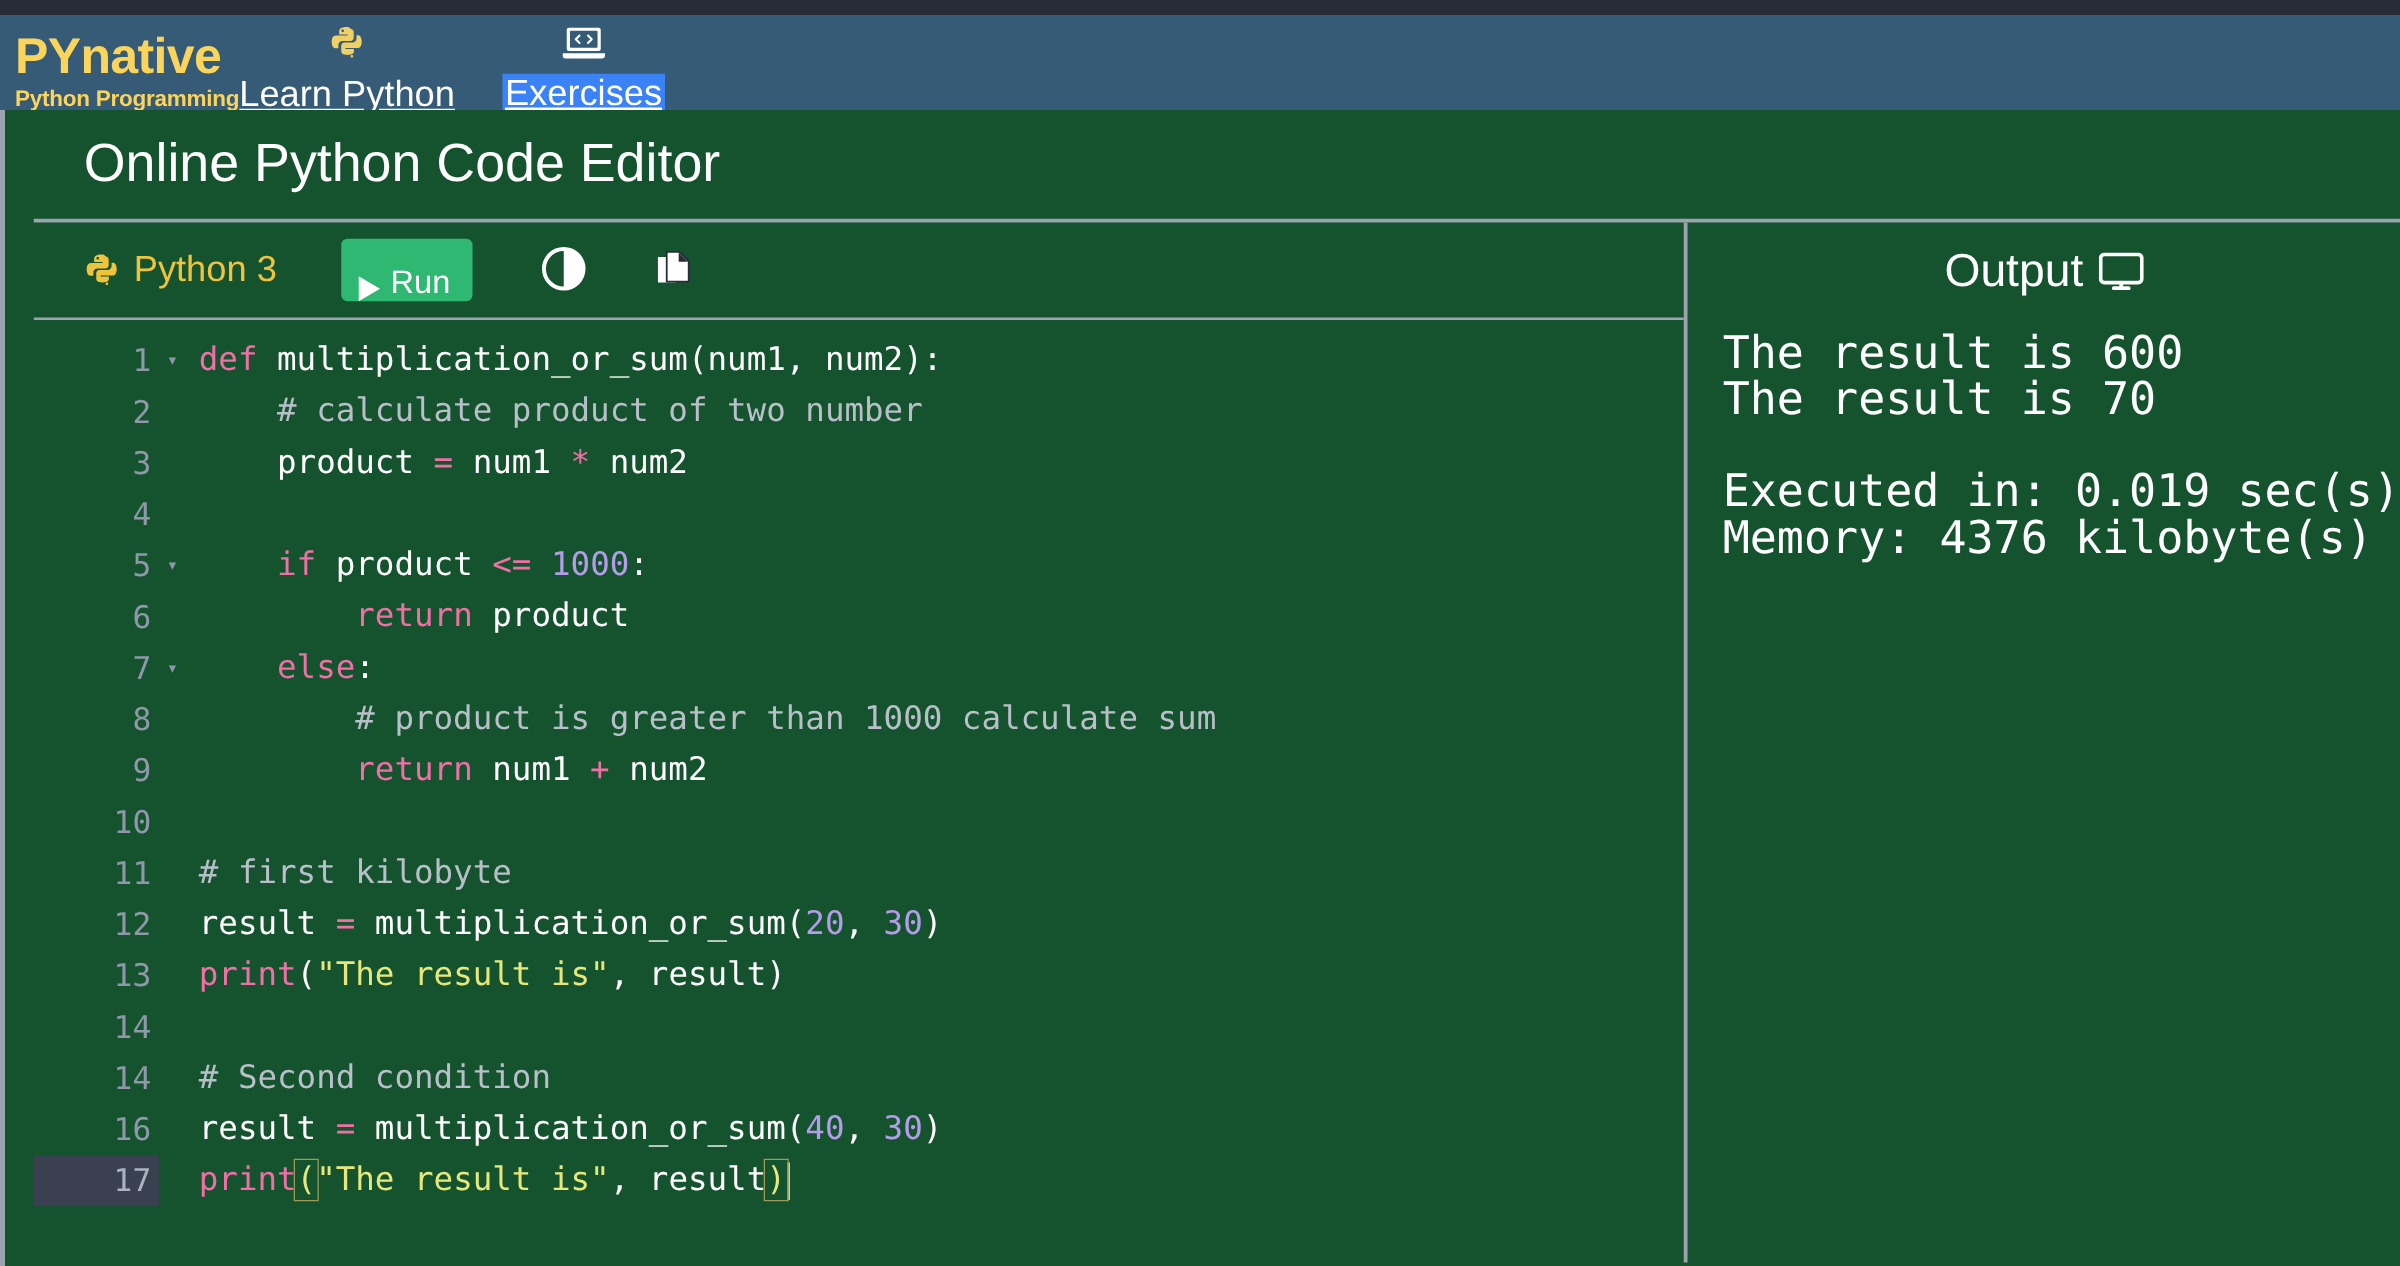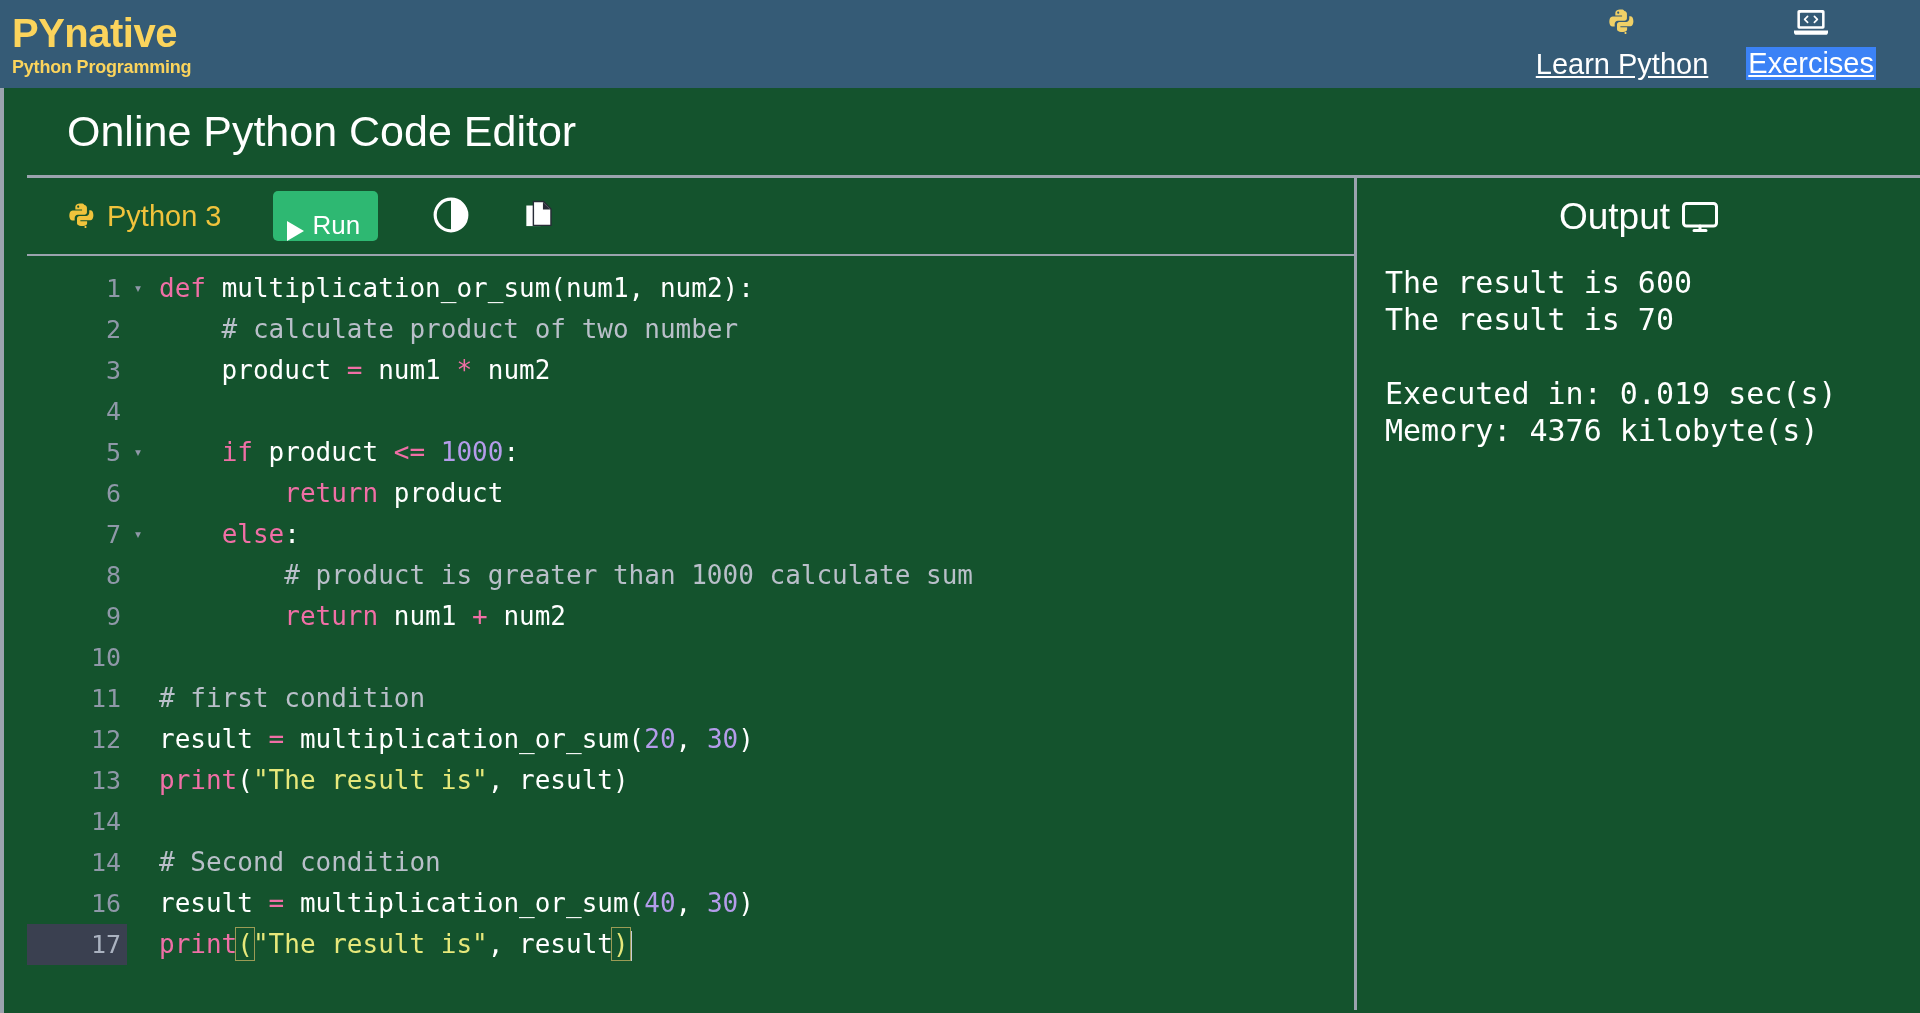--- a/index.html
+++ b/index.html
@@ -7,26 +7,26 @@
     width: 1920px;
     height: 1013px;
     overflow: hidden;
     background: #282c37;
     font-family: "Liberation Sans", sans-serif;
   }
 
   
   .site-header {
     position: absolute;
-    left: 0; top: 0;
+    left: 0; top: 12px;
     width: 1920px; height: 88px;
     background: #355b76;
     display: flex;
     align-items: center;
-    justify-content: space-between;
+    justify-content: flex-start;
     padding: 0 26px 0 12px;
   }
   .brand { display: flex; flex-direction: column; justify-content: center; line-height: 1; }
   .brand-title {
     color: #fbd45c;
     font-size: 40px;
     font-weight: 700;
     letter-spacing: -0.5px;
   }
   .brand-sub {
@@ -213,21 +213,21 @@
     align-items: center;
     justify-content: center;
     gap: 12px;
     color: #ffffff;
     font-size: 37px;
   }
   .monitor-icon { width: 36px; height: 30px; display: block; }
   .output-body {
     padding: 8px 0 0 28px;
     font-family: "DejaVu Sans Mono", monospace;
-    font-size: 30px;
+    font-size: 36px;
     line-height: 37px;
     color: #ffffff;
     white-space: pre;
   }
   .output-line { height: 37px; }
   .output-gap { height: 37px; }
 </style>
 </head>
 <body>
 
@@ -318,21 +318,21 @@
           <div class="code-line"><span class="ln">1</span><span class="fold">▾</span><span class="code-text"><span class="tok-kw">def </span><span class="tok-plain">multiplication_or_sum(num1, num2):</span></span></div>
           <div class="code-line"><span class="ln">2</span><span class="fold"></span><span class="code-text"><span class="tok-com">    # calculate product of two number</span></span></div>
           <div class="code-line"><span class="ln">3</span><span class="fold"></span><span class="code-text"><span class="tok-plain">    product </span><span class="tok-op">=</span><span class="tok-plain"> num1 </span><span class="tok-op">*</span><span class="tok-plain"> num2</span></span></div>
           <div class="code-line"><span class="ln">4</span><span class="fold"></span></div>
           <div class="code-line"><span class="ln">5</span><span class="fold">▾</span><span class="code-text"><span class="tok-plain">    </span><span class="tok-kw">if</span><span class="tok-plain"> product </span><span class="tok-op">&lt;=</span><span class="tok-plain"> </span><span class="tok-num">1000</span><span class="tok-plain">:</span></span></div>
           <div class="code-line"><span class="ln">6</span><span class="fold"></span><span class="code-text"><span class="tok-plain">        </span><span class="tok-kw">return</span><span class="tok-plain"> product</span></span></div>
           <div class="code-line"><span class="ln">7</span><span class="fold">▾</span><span class="code-text"><span class="tok-plain">    </span><span class="tok-kw">else</span><span class="tok-plain">:</span></span></div>
           <div class="code-line"><span class="ln">8</span><span class="fold"></span><span class="code-text"><span class="tok-com">        # product is greater than 1000 calculate sum</span></span></div>
           <div class="code-line"><span class="ln">9</span><span class="fold"></span><span class="code-text"><span class="tok-plain">        </span><span class="tok-kw">return</span><span class="tok-plain"> num1 </span><span class="tok-op">+</span><span class="tok-plain"> num2</span></span></div>
           <div class="code-line"><span class="ln">10</span><span class="fold"></span><span class="code-text"></span></div>
-          <div class="code-line"><span class="ln">11</span><span class="fold"></span><span class="code-text"><span class="tok-com"># first condition</span></span></div>
+          <div class="code-line"><span class="ln">11</span><span class="fold"></span><span class="code-text"><span class="tok-com"># first kilobyte</span></span></div>
           <div class="code-line"><span class="ln">12</span><span class="fold"></span><span class="code-text"><span class="tok-plain">result </span><span class="tok-op">=</span><span class="tok-plain"> multiplication_or_sum(</span><span class="tok-num">20</span><span class="tok-plain">, </span><span class="tok-num">30</span><span class="tok-plain">)</span></span></div>
           <div class="code-line"><span class="ln">13</span><span class="fold"></span><span class="code-text"><span class="tok-kw">print</span><span class="tok-plain">(</span><span class="tok-str">"The result is"</span><span class="tok-plain">, result)</span></span></div>
           <div class="code-line"><span class="ln">14</span><span class="fold"></span><span class="code-text"></span></div>
           <div class="code-line"><span class="ln">14</span><span class="fold"></span><span class="code-text"><span class="tok-com"># Second condition</span></span></div>
           <div class="code-line"><span class="ln">16</span><span class="fold"></span><span class="code-text"><span class="tok-plain">result </span><span class="tok-op">=</span><span class="tok-plain"> multiplication_or_sum(</span><span class="tok-num">40</span><span class="tok-plain">, </span><span class="tok-num">30</span><span class="tok-plain">)</span></span></div>
           <div class="code-line active"><span class="ln">17</span><span class="fold"></span><span class="code-text"><span class="tok-kw">print</span><span class="tok-bracket-match">(</span><span class="tok-str">"The result is"</span><span class="tok-plain">, result</span><span class="tok-bracket-match">)</span><span class="cursor"></span></span></div>
         </div>
     </div>
 
     <div class="output-pane">

